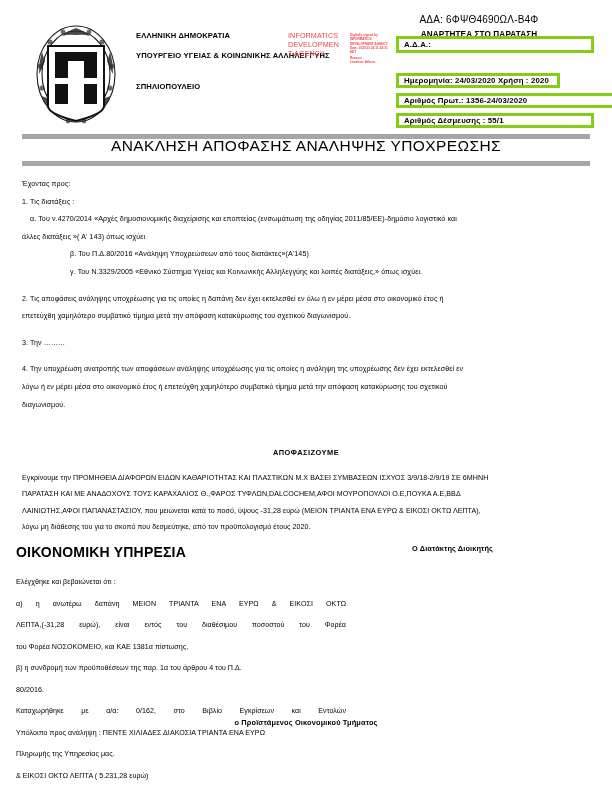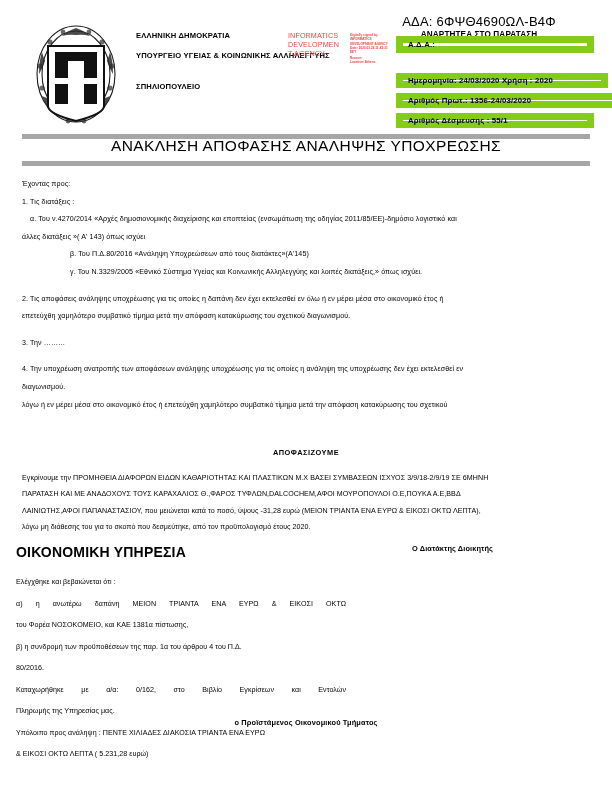--- a/index.html
+++ b/index.html
@@ -96,50 +96,50 @@
     white-space: nowrap;
     letter-spacing: 0.02px;
   }
 
   .ada-top {
     position: absolute;
     right: 18px;
     top: 0px;
     width: 230px;
     text-align: center;
-    font-size: 13px;
+    font-size: 10px;
     letter-spacing: 0.2px;
     white-space: nowrap;
   }
   .anartitea {
     position: absolute;
     right: 18px;
     top: 16px;
     width: 230px;
     text-align: center;
     font-size: 8.2px;
     font-weight: bold;
     letter-spacing: 0.1px;
     white-space: nowrap;
   }
 
   .box {
     position: absolute;
-    border: 7px solid #84cc16;
+    border: 3px solid #84cc16;
     background: #fff;
     display: flex;
     align-items: center;
     padding-left: 5px;
     font-size: 7.8px;
     font-weight: bold;
     letter-spacing: 0.15px;
     white-space: nowrap;
   }
   .box-ada   { left: 396px; top: 36px;  width: 198px; height: 17px; }
-  .box-date  { left: 396px; top: 73px;  width: 212px; height: 15px; }
+  .box-date  { left: 396px; top: 73px;  width: 164px; height: 15px; }
   .box-prot  { left: 396px; top: 93px;  width: 223px; height: 15px; }
   .box-desm  { left: 396px; top: 113px; width: 198px; height: 15px; }
 
   
   .rule {
     position: absolute;
     left: 22px;
     width: 568px;
     height: 5px;
     background: #a6a6a6;
@@ -321,43 +321,44 @@
     <p class="p nowrap">άλλες διατάξεις »( Α' 143) όπως ισχύει</p>
     <p class="p indent-2 nowrap">β. Του Π.Δ.80/2016 «Ανάληψη Υποχρεώσεων από τους διατάκτες»(Α'145)</p>
     <p class="p indent-2 nowrap">γ. Του Ν.3329/2005 «Εθνικό Σύστημα Υγείας και Κοινωνικής Αλληλεγγύης  και λοιπές διατάξεις,» όπως ισχύει.</p>
     <div class="gap-sm"></div>
     <p class="p nowrap">2. Τις αποφάσεις ανάληψης υποχρέωσης για τις οποίες η δαπάνη δεν έχει εκτελεσθεί εν όλω ή εν μέρει μέσα στο οικονομικό έτος  ή</p>
     <p class="p nowrap">επετεύχθη χαμηλότερο συμβατικό τίμημα μετά την απόφαση κατακύρωσης του σχετικού διαγωνισμού.</p>
     <div class="gap-sm"></div>
     <p class="p nowrap">3.     Την ………</p>
     <div class="gap-sm"></div>
     <p class="p nowrap">4. Την υποχρέωση ανατροπής των αποφάσεων ανάληψης υποχρέωσης για τις οποίες η ανάληψη της υποχρέωσης δεν έχει εκτελεσθεί εν</p>
+    <p class="p nowrap">λόγω ή εν μέρει μέσα στο οικονομικό έτος  ή επετεύχθη χαμηλότερο συμβατικό τίμημα μετά την απόφαση κατακύρωσης του σχετικού</p>
     <p class="p nowrap">διαγωνισμού.</p>
-    <p class="p nowrap">λόγω ή εν μέρει μέσα στο οικονομικό έτος  ή επετεύχθη χαμηλότερο συμβατικό τίμημα μετά την απόφαση κατακύρωσης του σχετικού</p>
   </div>
 
   <div class="apofasizoume">ΑΠΟΦΑΣΙΖΟΥΜΕ</div>
 
   <div class="decision">
     <p class="p nowrap">Εγκρίνουμε την ΠΡΟΜΗΘΕΙΑ ΔΙΑΦΟΡΩΝ ΕΙΔΩΝ  ΚΑΘΑΡΙΟΤΗΤΑΣ ΚΑΙ ΠΛΑΣΤΙΚΩΝ Μ.Χ ΒΑΣΕΙ ΣΥΜΒΑΣΕΩΝ ΙΣΧΥΟΣ 3/9/18-2/9/19 ΣΕ 6ΜΗΝΗ</p>
     <p class="p nowrap">ΠΑΡΑΤΑΣΗ   ΚΑΙ   ΜΕ   ΑΝΑΔΟΧΟΥΣ   ΤΟΥΣ   ΚΑΡΑΧΑΛΙΟΣ   Θ.,ΦΑΡΟΣ   ΤΥΦΛΩΝ,DALCOCHEM,ΑΦΟΙ   ΜΟΥΡΟΠΟΥΛΟΙ   Ο.Ε,ΠΟΥΚΑ   Α.Ε,ΒΒΔ</p>
     <p class="p nowrap">ΛΑΙΝΙΩΤΗΣ,ΑΦΟΙ ΠΑΠΑΝΑΣΤΑΣΙΟΥ, που μειώνεται κατά το ποσό, ύψους  -31,28 ευρώ (ΜΕΙΟΝ  ΤΡΙΑΝΤΑ ΕΝΑ ΕΥΡΩ &amp; ΕΙΚΟΣΙ ΟΚΤΩ ΛΕΠΤΑ),</p>
     <p class="p last">λόγω μη διάθεσης του για το σκοπό που δεσμεύτηκε, από τον προϋπολογισμό έτους 2020.</p>
   </div>
 
   <div class="fin-head">ΟΙΚΟΝΟΜΙΚΗ ΥΠΗΡΕΣΙΑ</div>
   <div class="diataktis">Ο Διατάκτης Διοικητής</div>
 
   <div class="fin-body">
     <div>Ελέγχθηκε και βεβαιώνεται ότι :</div>
     <div class="jline">α) η ανωτέρω δαπάνη ΜΕΙΟΝ  ΤΡΙΑΝΤΑ ΕΝΑ ΕΥΡΩ &amp;  ΕΙΚΟΣΙ ΟΚΤΩ</div>
+    <div class="jline">ΛΕΠΤΑ,(-31,28 ευρώ), είναι εντός  του διαθέσιμου ποσοστού του Φορέα</div>
     <div>του Φορέα ΝΟΣΟΚΟΜΕΙΟ, και ΚΑΕ 1381α πίστωσης,</div>
     <div>β) η συνδρομή των προϋποθέσεων της παρ. 1α του άρθρου 4 του Π.Δ.</div>
     <div>80/2016.</div>
     <div class="jline">Καταχωρήθηκε με α/α: 0/162, στο Βιβλίο Εγκρίσεων και Εντολών</div>
+    <div>Υπόλοιπο προς ανάληψη : ΠΕΝΤΕ ΧΙΛΙΑΔΕΣ ΔΙΑΚΟΣΙΑ ΤΡΙΑΝΤΑ ΕΝΑ ΕΥΡΩ</div>
     <div>Πληρωμής της Υπηρεσίας μας.</div>
-    <div>Υπόλοιπο προς ανάληψη : ΠΕΝΤΕ ΧΙΛΙΑΔΕΣ ΔΙΑΚΟΣΙΑ ΤΡΙΑΝΤΑ ΕΝΑ ΕΥΡΩ</div>
     <div>&amp; ΕΙΚΟΣΙ ΟΚΤΩ ΛΕΠΤΑ ( 5.231,28 ευρώ)</div>
   </div>
 
   <div class="proistamenos">ο Προϊστάμενος Οικονομικού Τμήματος</div>
 
 </div>
 
 </body></html>

